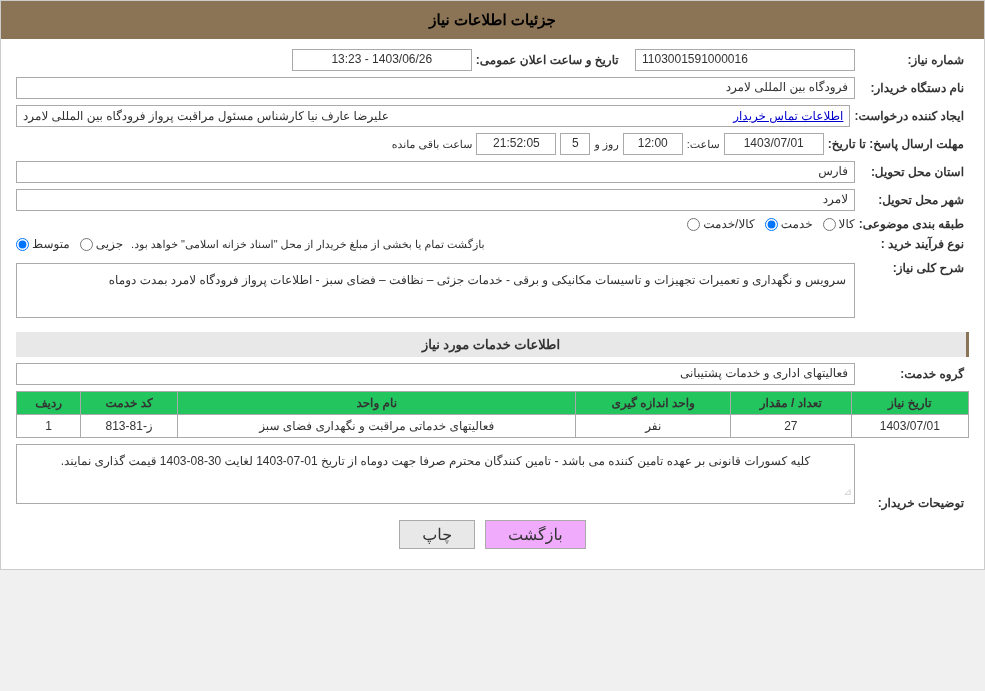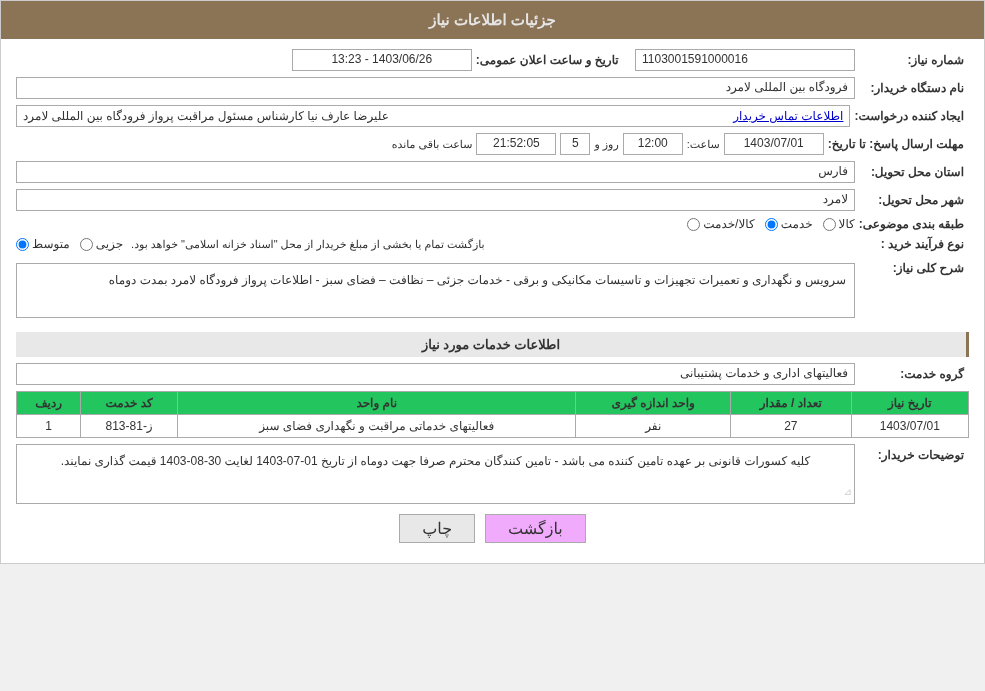--- a/index.html
+++ b/index.html
@@ -11,21 +11,21 @@
       color: #333;
     }
     .page-wrapper {
       max-width: 985px;
       margin: 0 auto;
       background: #fff;
       border: 1px solid #ccc;
     }
     .page-header {
       background: #8B7355;
-      color: #e5e5e5;
+      color: #000000;
       text-align: center;
       padding: 10px;
       font-size: 15px;
       font-weight: bold;
     }
     .content {
       padding: 10px 15px;
     }
     .info-row {
       display: flex;
@@ -270,21 +270,21 @@
         <td>27</td>
         <td>نفر</td>
         <td>فعالیتهای خدماتی مراقبت و نگهداری فضای سبز</td>
         <td>ز-81-813</td>
         <td>1</td>
       </tr>
         </tbody>
     </table>
 
     <div class="buyer-row" style="align-items:flex-start;">
-      <span class="label" style="padding-top:4px;">توضیحات خریدار:</span>
+      <span class="label" style="padding-top:4px;margin-top:48px;">توضیحات خریدار:</span>
       <div class="buyer-desc" style="flex:1; position:relative;">
         <span>کلیه کسورات قانونی بر عهده تامین کننده می باشد - تامین کنندگان محترم صرفا جهت دوماه از تاریخ 01-07-1403 لغایت 30-08-1403 قیمت گذاری نمایند.</span>
         <div style="position:absolute; bottom:2px; right:2px; color:#ccc; font-size:10px;">⊿</div>
       </div>
     </div>
 
     <div class="buttons-row">
       <button class="btn btn-back">بازگشت</button>
       <button class="btn btn-print">چاپ</button>
     </div>

